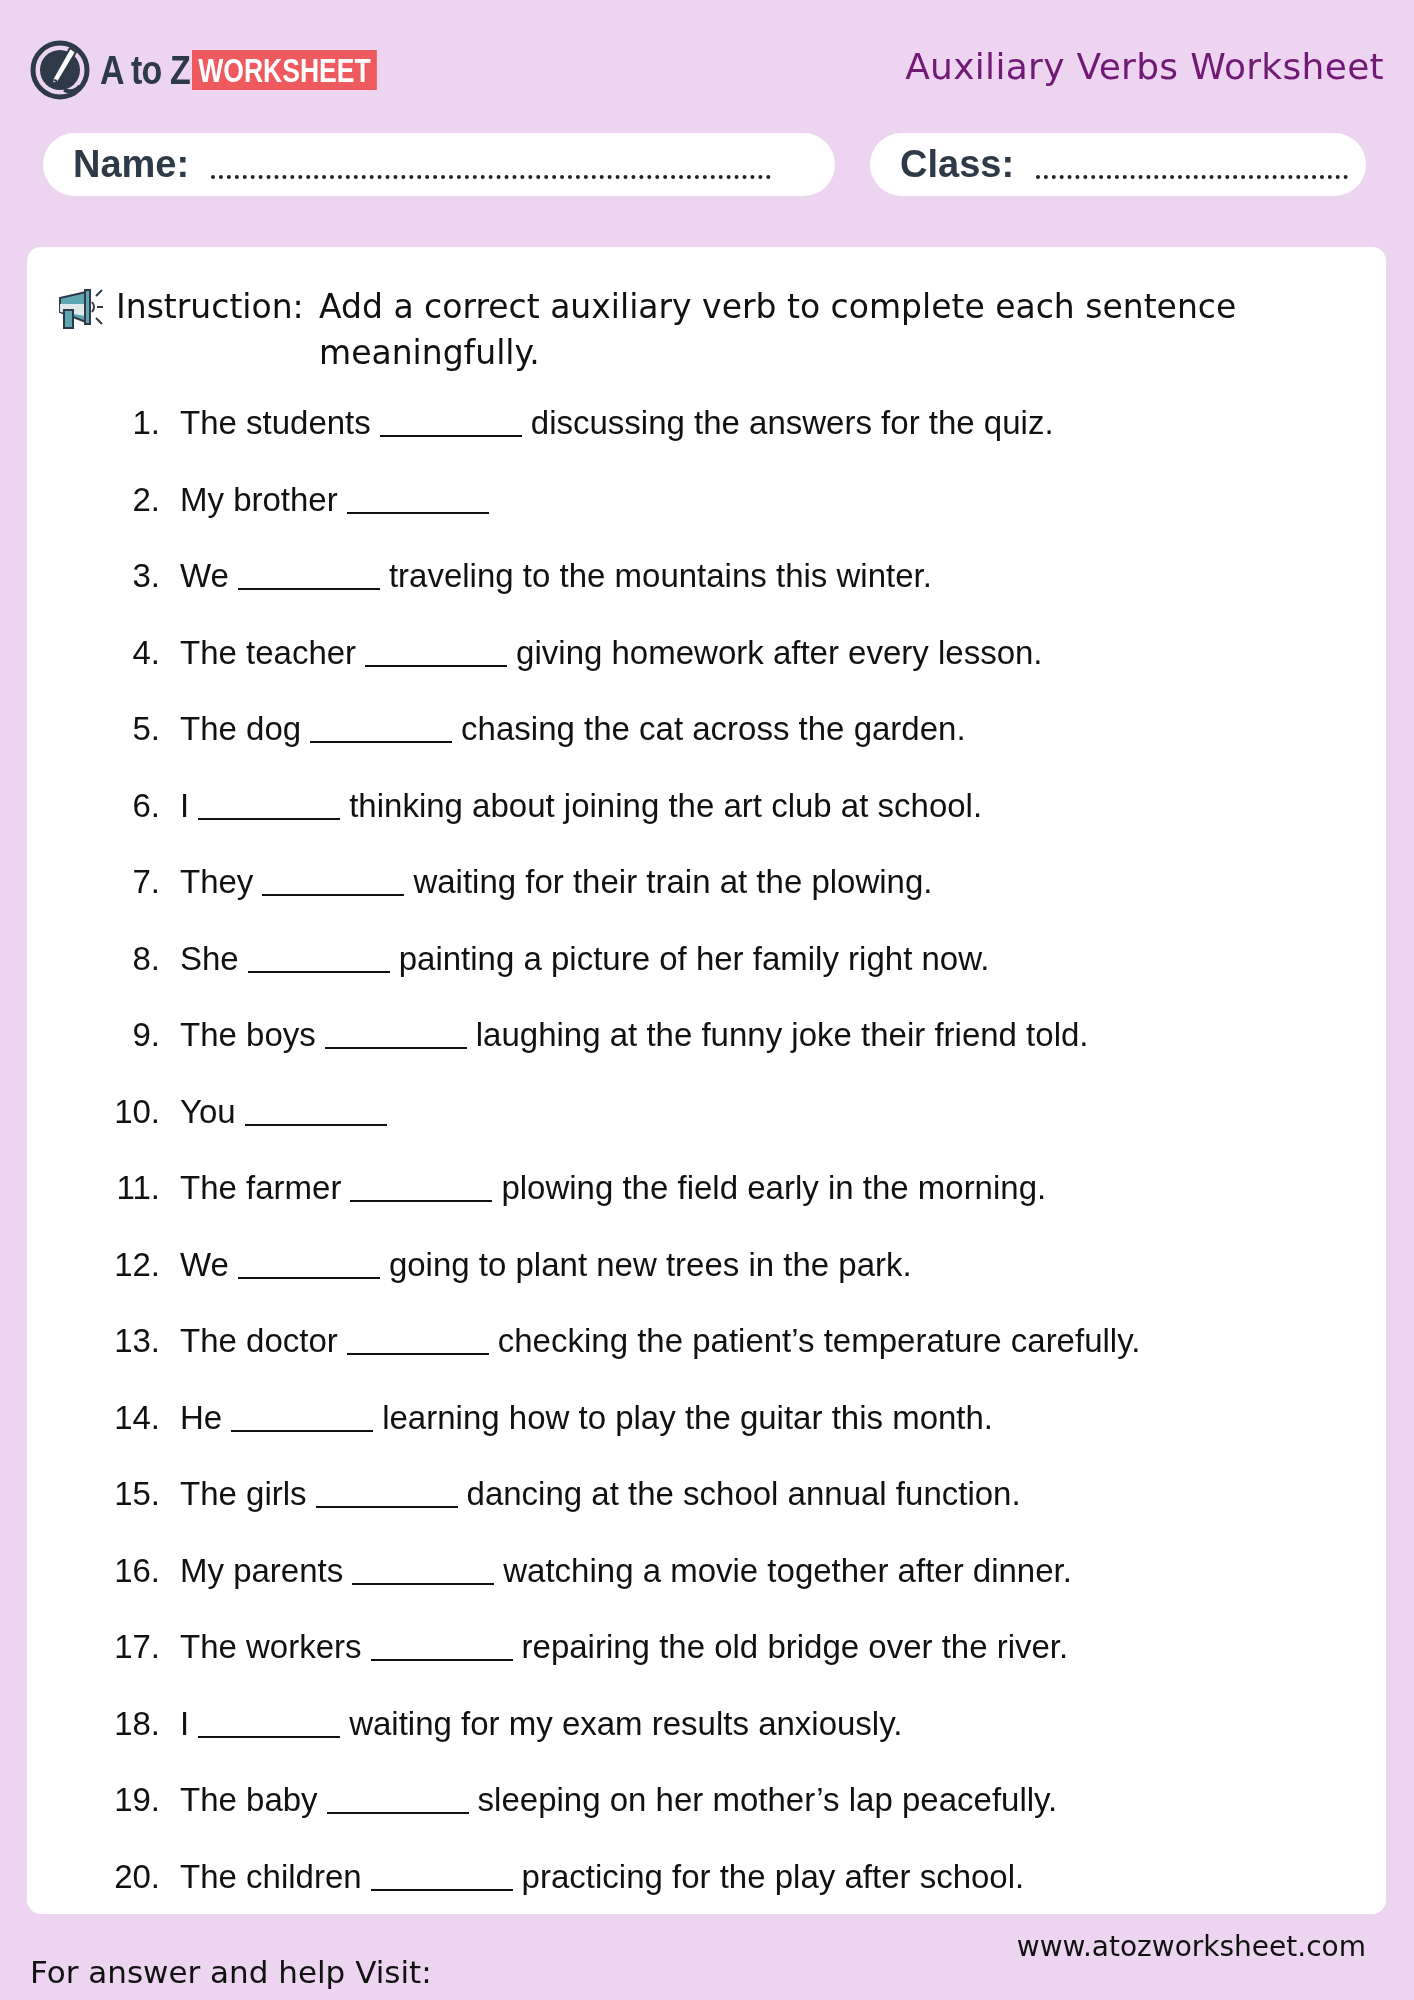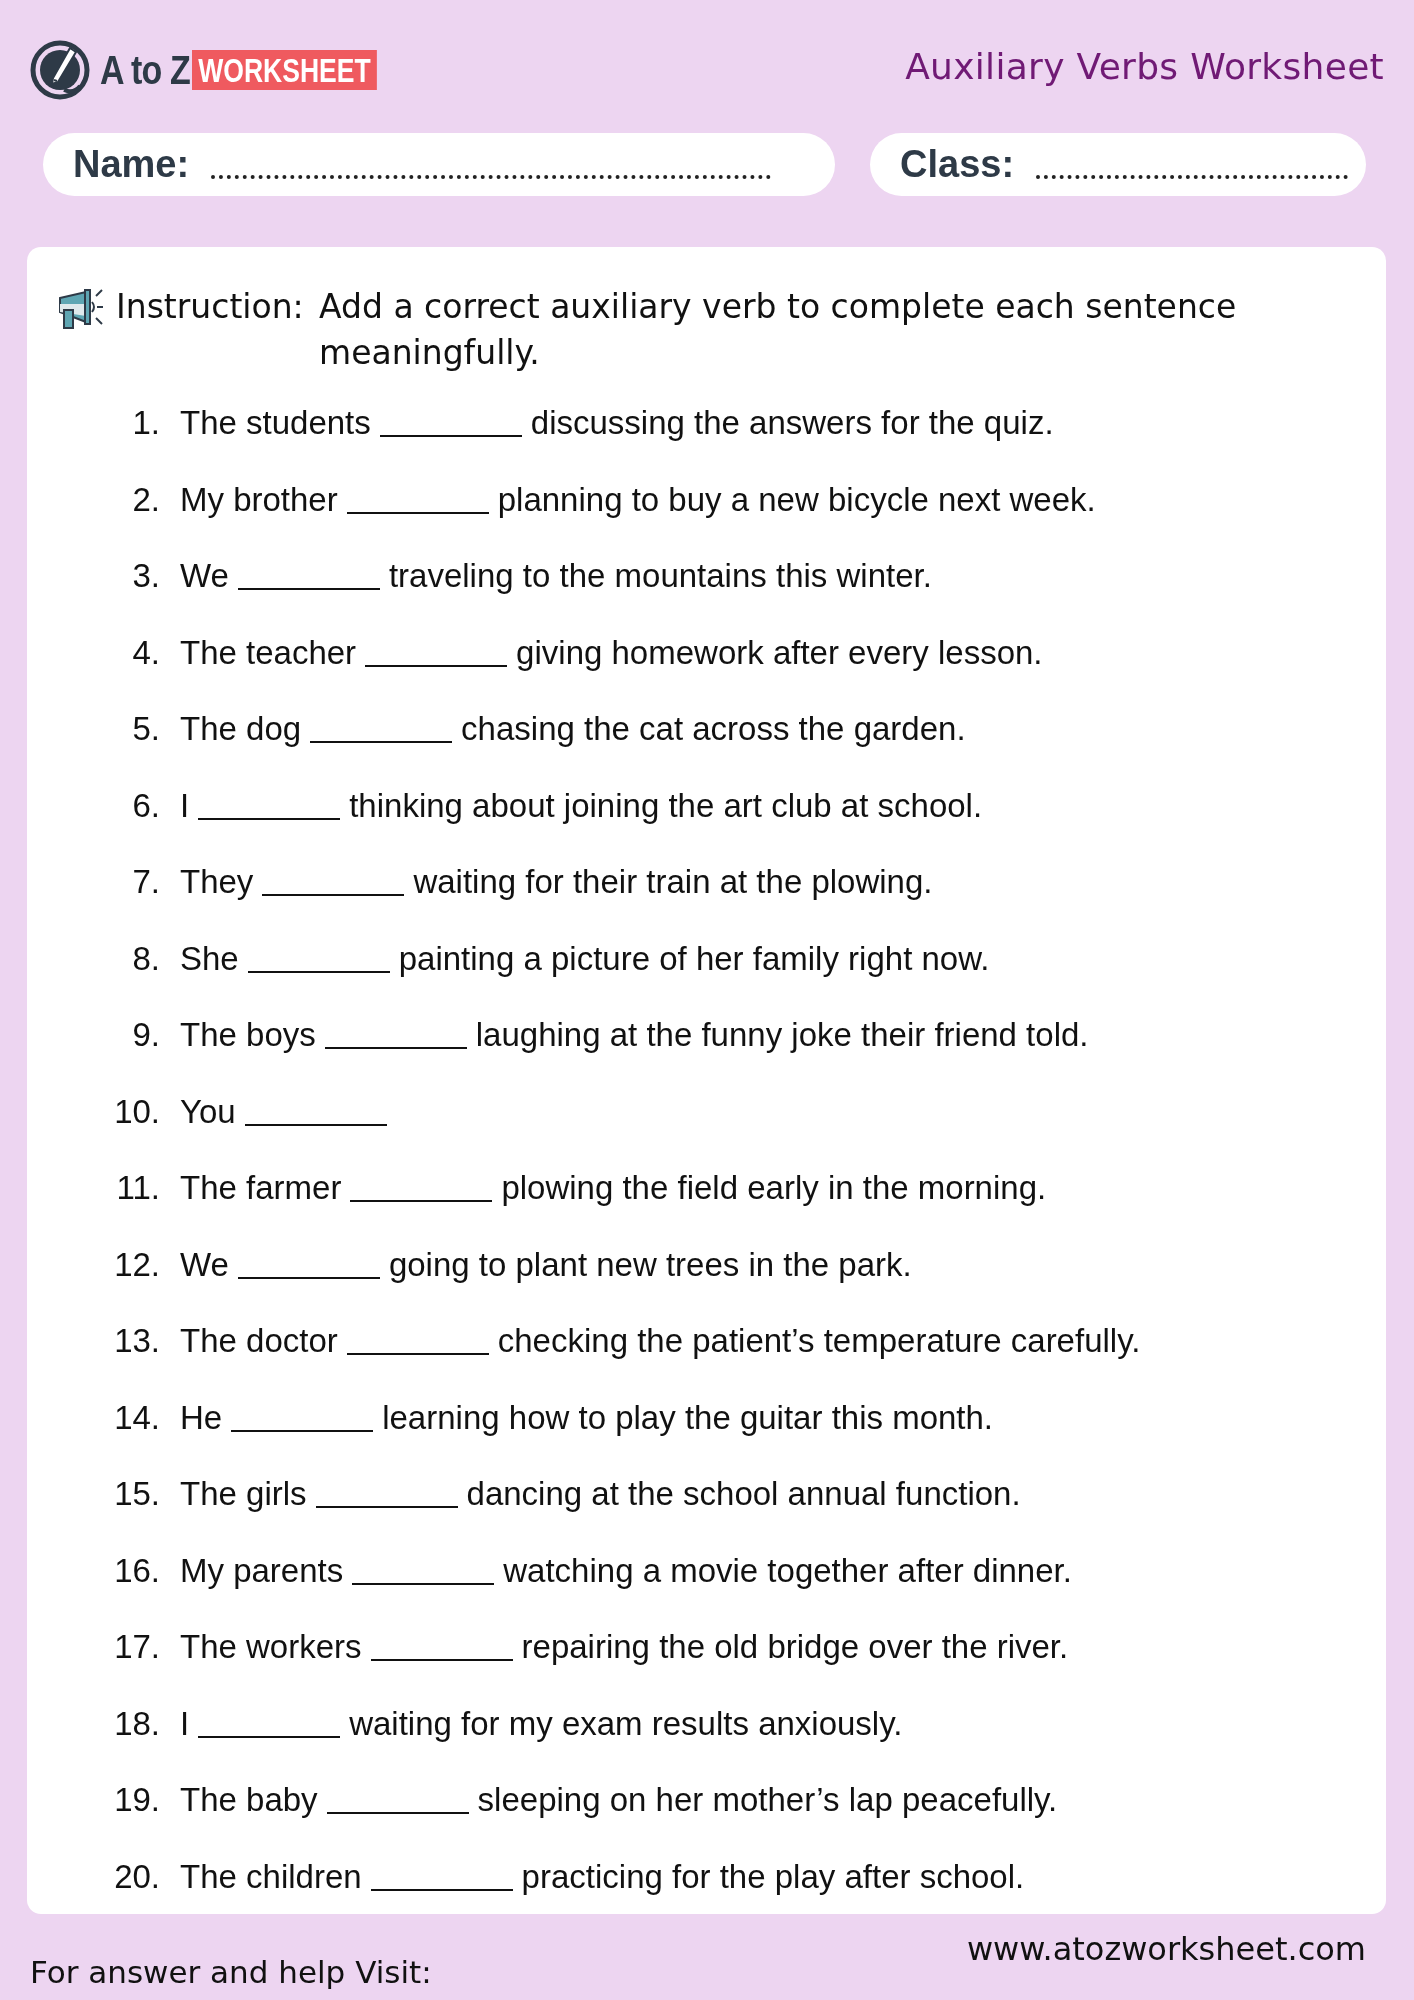--- a/index.html
+++ b/index.html
@@ -51,21 +51,21 @@
   .instr-text { position:absolute; left:263px; top:0; width:1000px; font-size:33px; line-height:46px; }
   .questions { position:absolute; left:0; top:0; width:1414px; }
   .q {
     position:absolute; left:0; height:44px; display:flex; align-items:center;
     font-family:"Liberation Sans", sans-serif; font-size:33px; color:#111; white-space:nowrap;
   }
   .q-num { width:160px; text-align:right; }
   .q-subj { margin-left:20px; }
   .q-blank { display:inline-block; width:142px; border-bottom:2px solid #111; height:26px; margin:0 9px 0 9px; }
   .footer-left { position:absolute; left:30px; top:1930px; font-size:31px; font-weight:500;margin-top:24px; }
-  .footer-right { position:absolute; right:48px; top:1930px; font-size:32px; font-weight:500; }
+  .footer-right { position:absolute; right:48px; top:1930px; font-size:28px; font-weight:500; }
 </style>
 </head>
 <body>
 
 <div class="logo">
   <svg class="logo-icon" viewBox="0 0 60 60">
     <circle cx="30" cy="30" r="27" fill="none" stroke="#2e3a47" stroke-width="5"></circle>
     <circle cx="30" cy="30" r="20" fill="#2e3a47"></circle>
     <path d="M40 8 L46 12 L28 42 L22 44 L23 38 Z" fill="#ffffff" stroke="#2e3a47" stroke-width="2"></path>
     <path d="M24 40 L27 41" stroke="#2e3a47" stroke-width="2"></path>
@@ -108,21 +108,20 @@
   <div class="q" style="top:401px">
       <span class="q-num">1.</span>
       <span class="q-subj">The students</span>
       <span class="q-blank"></span>
       <span>discussing the answers for the quiz.</span>
     </div>
   <div class="q" style="top:478px">
       <span class="q-num">2.</span>
       <span class="q-subj">My brother</span>
       <span class="q-blank"></span>
-      <span>planning to buy a new bicycle next week.</span>
     </div>
   <div class="q" style="top:554px">
       <span class="q-num">3.</span>
       <span class="q-subj">We</span>
       <span class="q-blank"></span>
       <span>traveling to the mountains this winter.</span>
     </div>
   <div class="q" style="top:631px">
       <span class="q-num">4.</span>
       <span class="q-subj">The teacher</span>

